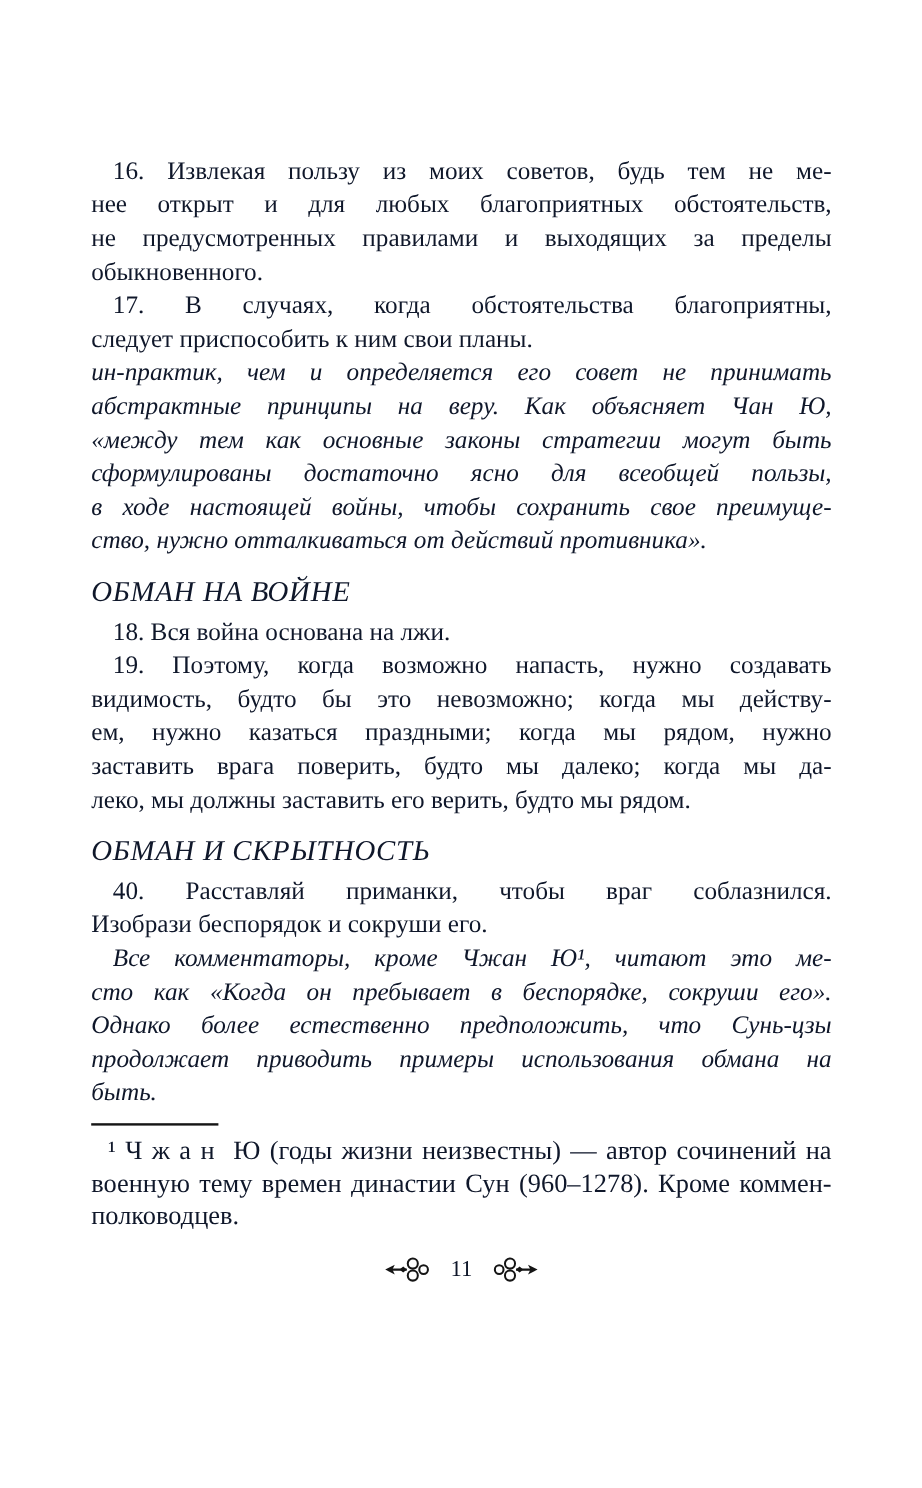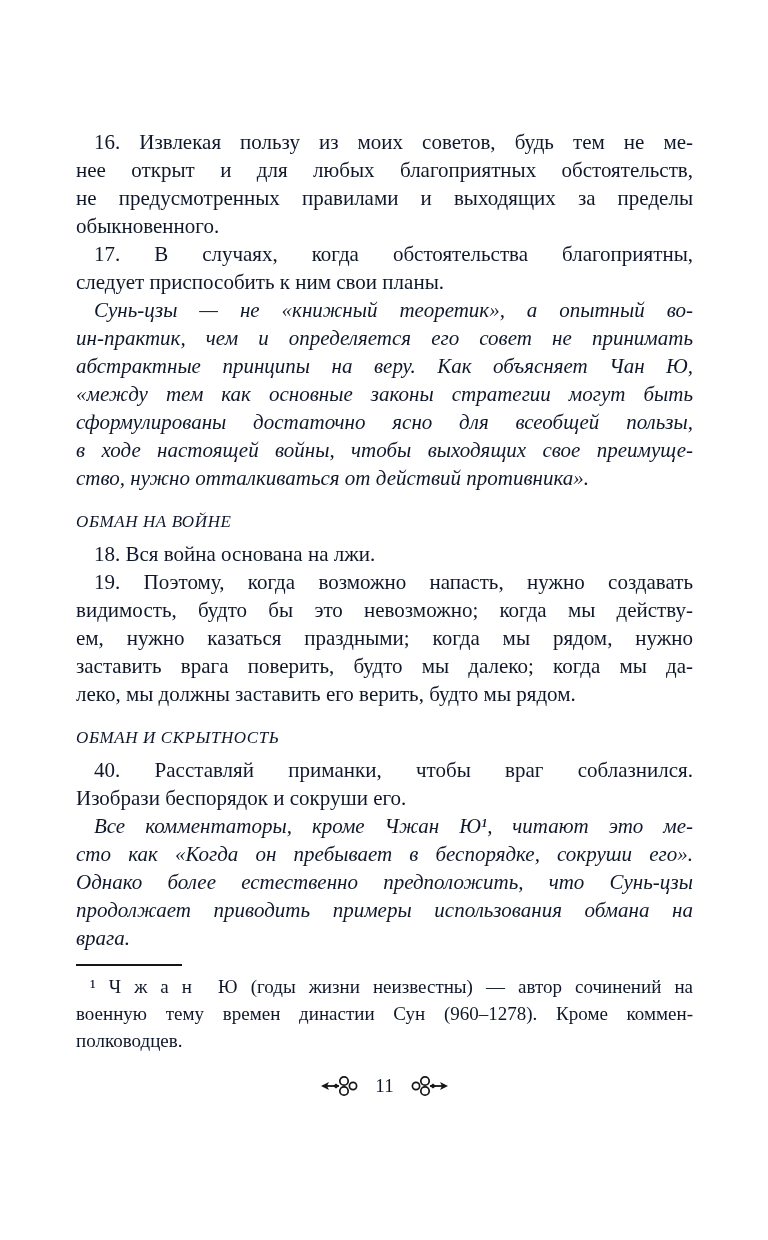--- a/index.html
+++ b/index.html
@@ -8,26 +8,26 @@
     font-family:"Liberation Serif", serif;
     position:relative;box-sizing:border-box;
     padding:128px 75px 0 76px;overflow:hidden;
   }
   .block{margin:0;}
   .line{font-size:21px;line-height:28px;white-space:normal;}
   .line.just{text-align:justify;text-align-last:justify;}
   .line.indent{text-indent:18px;}
   .commentary .line{font-style:italic;}
   .heading{
-    font-style:italic;font-size:17px;line-height:28px;
+    font-style:italic;font-size:24px;line-height:28px;
     margin-top:16px;margin-bottom:4px;letter-spacing:0.6px;
   }
   .footnote{margin-top:12px;}
   .fn-rule{width:106px;height:2px;background:#151515;margin:0 0 7px 0;}
-  .fn-line{font-size:19px;line-height:27px;}
+  .fn-line{font-size:22px;line-height:27px;}
   .fn-line.just{text-align:justify;text-align-last:justify;}
   .fn-line.indent{text-indent:14px;}
   .footer{
     margin-top:20px;display:flex;align-items:center;justify-content:center;gap:15px;
   }
   .page-number{font-size:19px;line-height:24px;}
   .fleuron{display:block;}
 </style>
 </head>
 <body>
@@ -39,26 +39,25 @@
         <div class="line indent just">16. Извлекая пользу из моих советов, будь тем не ме-</div>
         <div class="line just">нее открыт и для любых благоприятных обстоятельств,</div>
         <div class="line just">не предусмотренных правилами и выходящих за пределы</div>
         <div class="line">обыкновенного.</div>
       </div>
       <div class="block paragraph">
         <div class="line indent just">17. В случаях, когда обстоятельства благоприятны,</div>
         <div class="line">следует приспособить к ним свои планы.</div>
       </div>
       <div class="block commentary">
-        <div class="line indent just">Сунь-цзы — не «книжный теоретик», а опытный во-</div>
         <div class="line just">ин-практик, чем и определяется его совет не принимать</div>
         <div class="line just">абстрактные принципы на веру. Как объясняет Чан Ю,</div>
         <div class="line just">«между тем как основные законы стратегии могут быть</div>
         <div class="line just">сформулированы достаточно ясно для всеобщей пользы,</div>
-        <div class="line just">в ходе настоящей войны, чтобы выходящих свое преимуще-</div>
+        <div class="line just">в ходе настоящей войны, чтобы сохранить свое преимуще-</div>
         <div class="line">ство, нужно отталкиваться от действий противника».</div>
       </div>
       <div class="heading">ОБМАН НА ВОЙНЕ</div>
       <div class="block paragraph">
         <div class="line indent">18. Вся война основана на лжи.</div>
       </div>
       <div class="block paragraph">
         <div class="line indent just">19. Поэтому, когда возможно напасть, нужно создавать</div>
         <div class="line just">видимость, будто бы это невозможно; когда мы действу-</div>
         <div class="line just">ем, нужно казаться праздными; когда мы рядом, нужно</div>
@@ -68,21 +67,21 @@
       <div class="heading">ОБМАН И СКРЫТНОСТЬ</div>
       <div class="block paragraph">
         <div class="line indent just">40. Расставляй приманки, чтобы враг соблазнился.</div>
         <div class="line">Изобрази беспорядок и сокруши его.</div>
       </div>
       <div class="block commentary">
         <div class="line indent just">Все комментаторы, кроме Чжан Ю¹, читают это ме-</div>
         <div class="line just">сто как «Когда он пребывает в беспорядке, сокруши его».</div>
         <div class="line just">Однако более естественно предположить, что Сунь-цзы</div>
         <div class="line just">продолжает приводить примеры использования обмана на</div>
-        <div class="line">врага.</div>
+        <div class="line">быть.</div>
       </div>
     </div>
 
   <div class="footnote">
     <div class="fn-rule"></div>
     <div id="footnote-lines">
         <div class="fn-line indent just">¹ Ч ж а н&nbsp; Ю (годы жизни неизвестны) — автор сочинений на</div>
         <div class="fn-line just">военную тему времен династии Сун (960–1278). Кроме коммен-</div>
         <div class="fn-line">полководцев.</div>
       </div>

